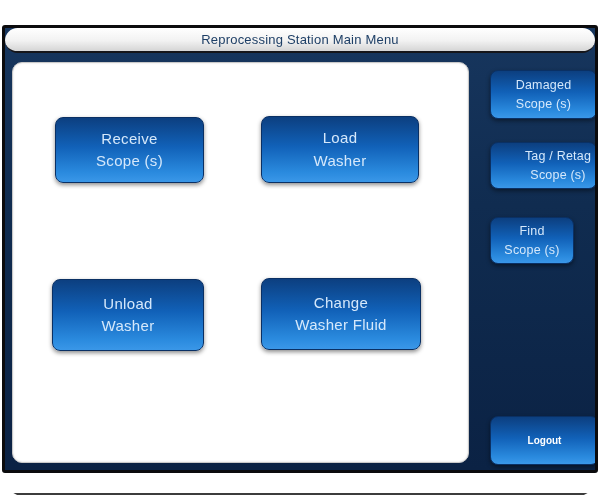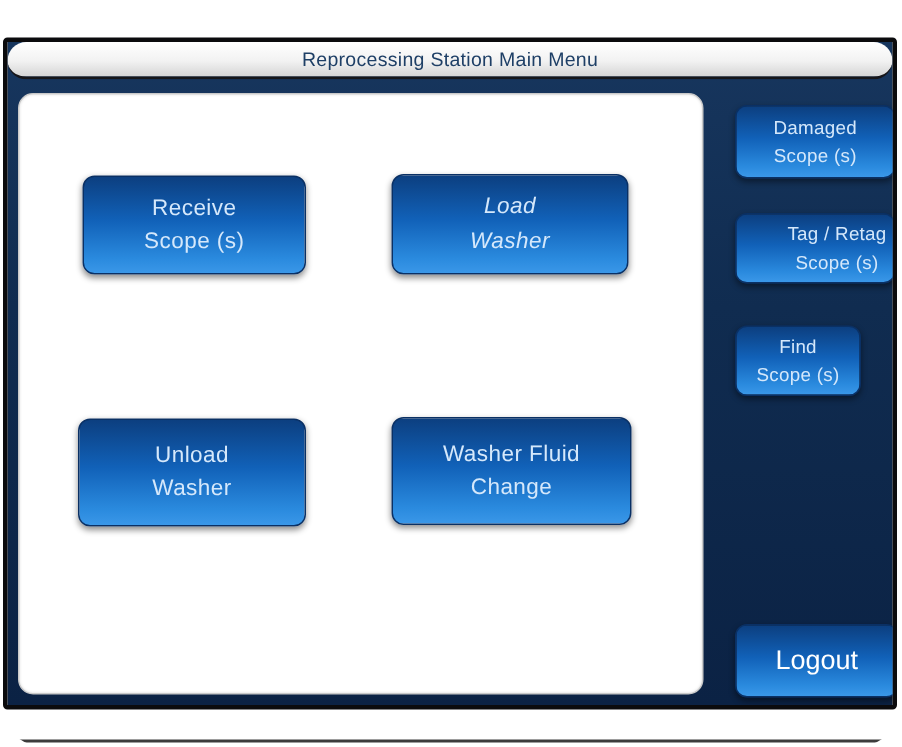--- a/index.html
+++ b/index.html
@@ -59,32 +59,32 @@
     display: flex; flex-direction: column;
     align-items: center; justify-content: center;
     text-align: center;
     cursor: pointer;
     line-height: 1.5;
   }
 
   
   .main-btn { font-size: 15px; letter-spacing: 0.3px; }
   .btn-receive { left: 50px;  top: 89px;  width: 149px; height: 66px; }
-  .btn-load    { left: 256px; top: 88px;  width: 158px; height: 67px; font-style: italic; }
+  .btn-load    { left: 256px; top: 88px;  width: 158px; height: 67px; }
   .btn-unload  { left: 47px;  top: 251px; width: 152px; height: 72px; align-items: center; }
   .btn-change  { left: 256px; top: 250px; width: 160px; height: 72px; }
 
   
   .side-btn { font-size: 12.5px; line-height: 1.45; letter-spacing: 0.2px; }
   .btn-damaged { left: 485px; top: 42px;  width: 107px; height: 49px; }
   .btn-tag     { left: 485px; top: 114px; width: 107px; height: 47px; padding-left: 29px; }
   .btn-find    { left: 485px; top: 189px; width: 84px; height: 47px; }
   .btn-logout  {
     left: 485px; top: 388px; width: 109px; height: 49px;
-    font-size: 18px; font-weight: normal; color: #ffffff;
+    font-size: 10px; font-weight: bold; color: #ffffff;
   }
 
   
   .bottom-rule {
     position: absolute;
     left: 0; right: 0; top: 493px;
     height: 2px;
     background: #3c3c3c;
   }
 </style>
@@ -110,22 +110,22 @@
       <span>Load</span>
       <span>Washer</span>
     </button>
 
     <button class="blue-btn main-btn btn-unload">
       <span>Unload</span>
       <span>Washer</span>
     </button>
 
     <button class="blue-btn main-btn btn-change">
+      <span>Change</span>
       <span>Washer Fluid</span>
-      <span>Change</span>
     </button>
 
     <button class="blue-btn side-btn btn-damaged">
       <span>Damaged</span>
       <span>Scope (s)</span>
     </button>
 
     <button class="blue-btn side-btn btn-tag">
       <span>Tag / Retag</span>
       <span>Scope (s)</span>

